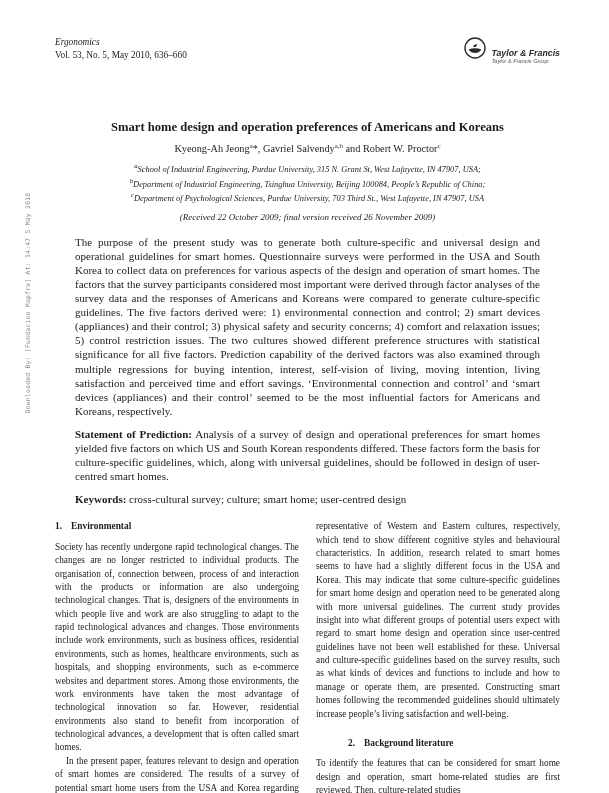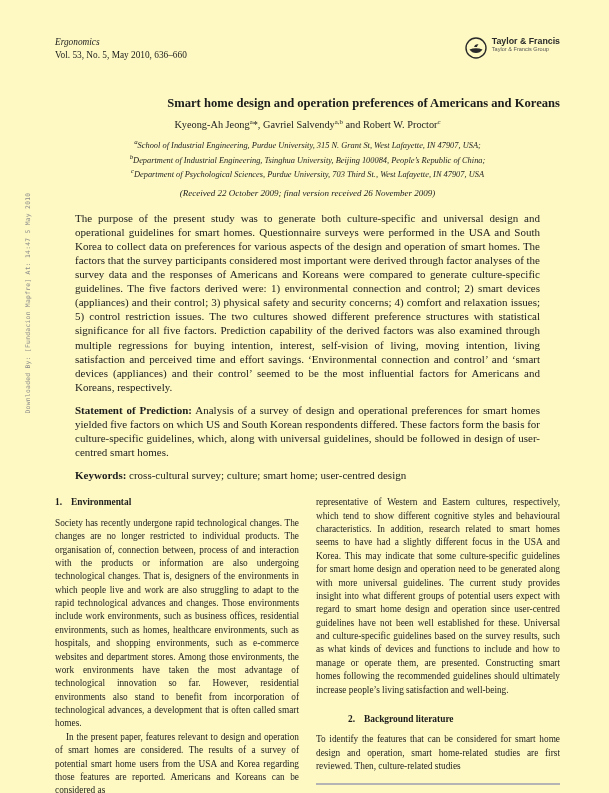--- a/index.html
+++ b/index.html
@@ -1,19 +1,19 @@
 <!DOCTYPE html>
 <html><head>
 <meta charset="utf-8">
 <style>
   html,body{margin:0;padding:0;background:#e8e8e8;}
   .page{
     position:relative;
     width:609px;height:793px;
-    background:#fef9c3;
+    background:#ffffff;
     font-family:"Liberation Serif","DejaVu Serif",serif;
     color:#1c1c1c;
     overflow:hidden;
     box-sizing:border-box;
   }
   .watermark{
     position:absolute;
     left:-88px;top:295px;
     width:230px;
     transform:rotate(-90deg);
@@ -24,26 +24,26 @@
     letter-spacing:.3px;
     white-space:nowrap;
   }
   .content{
     position:absolute;left:55px;top:36px;width:505px;
   }
   
   .hdr{display:flex;justify-content:space-between;align-items:flex-start;}
   .hdr-journal{font-size:9.3px;line-height:1.35;}
   .hdr-journal .jname{font-style:italic;}
-  .logo{display:flex;align-items:flex-start;gap:4px;}
+  .logo{display:flex;align-items:flex-end;gap:4px;font-style:italic;}
   .logo-texts{display:flex;flex-direction:column;font-family:"Liberation Sans",sans-serif;}
   .logo-name{font-size:8.8px;font-weight:bold;color:#2a2a2a;}
   .logo-group{font-size:5.6px;color:#555;}
   
-  .title{margin-top:32px;text-align:right;font-size:12.6px;font-weight:bold;}
+  .title{margin-top:56px;text-align:center;font-size:12.6px;font-weight:bold;}
   .authors{margin-top:7px;text-align:center;font-size:10.3px;}
   .authors sup,.affil sup{font-size:6.8px;}
   .affils{margin-top:7px;text-align:center;font-size:8.4px;font-style:italic;line-height:1.35;}
   .received{margin-top:8px;text-align:center;font-size:9px;font-style:italic;}
   
   .abstract-block{margin:13px 20px 8px 20px;font-size:11px;line-height:1.28;text-align:justify;}
   .abstract-block p{margin:0 0 9px 0;}
   .lead-bold{font-weight:bold;}
   
   .columns{display:flex;gap:17px;margin-top:14px;}

